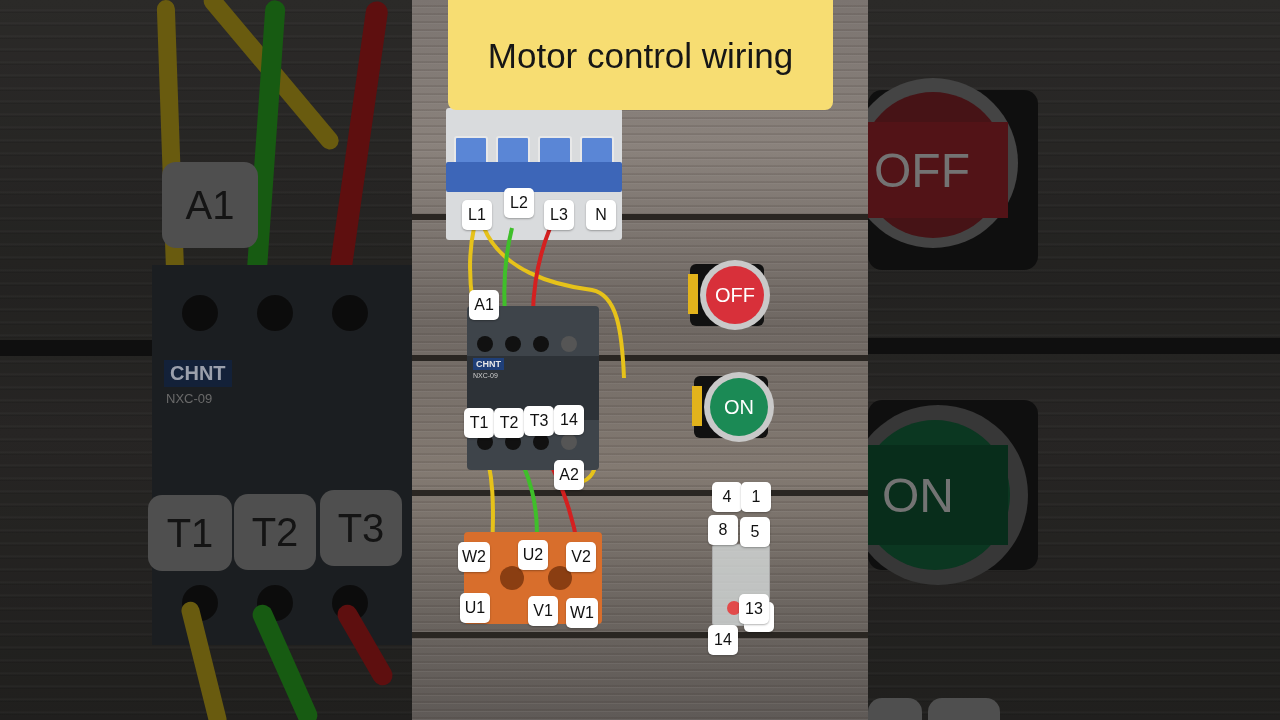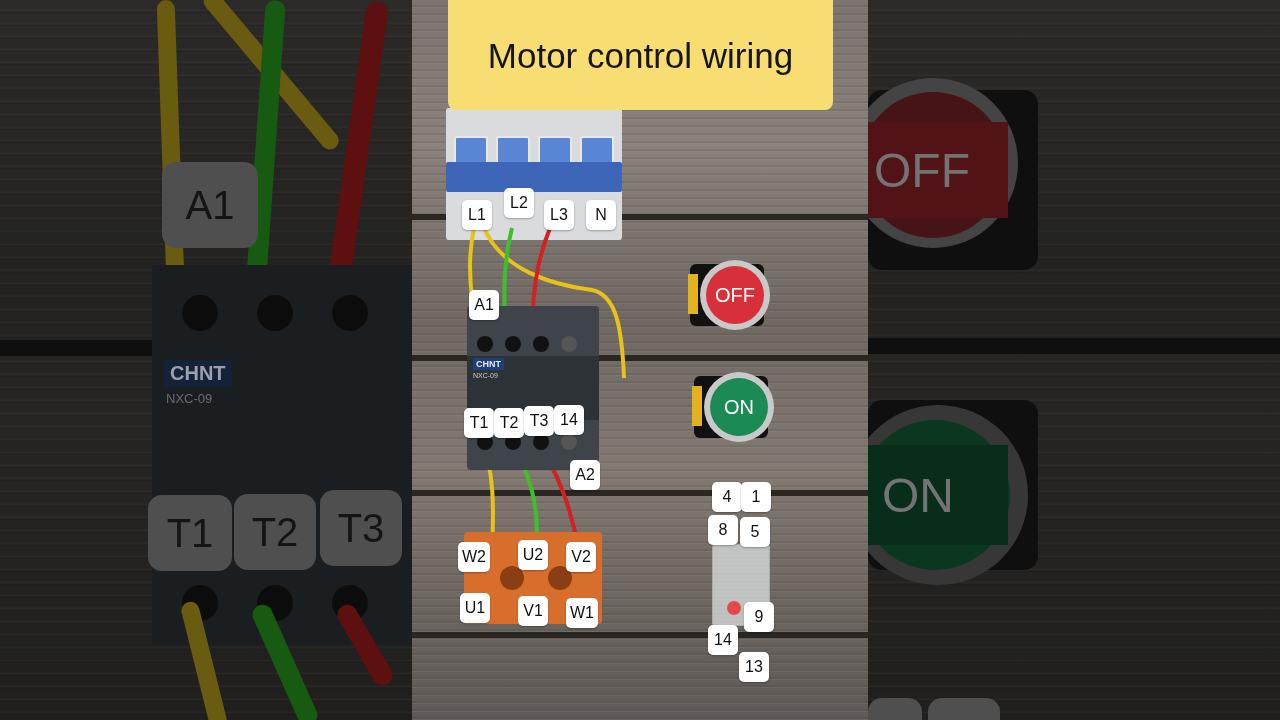--- a/index.html
+++ b/index.html
@@ -175,32 +175,32 @@
   <div class="label" style="left:50px;top:200px;">L1</div>
   <div class="label" style="left:92px;top:188px;">L2</div>
   <div class="label" style="left:132px;top:200px;">L3</div>
   <div class="label" style="left:174px;top:200px;">N</div>
 
   <div class="label" style="left:57px;top:290px;">A1</div>
   <div class="label" style="left:52px;top:408px;">T1</div>
   <div class="label" style="left:82px;top:408px;">T2</div>
   <div class="label" style="left:112px;top:406px;">T3</div>
   <div class="label" style="left:142px;top:405px;">14</div>
-  <div class="label" style="left:142px;top:460px;margin-left:16px;">A2</div>
+  <div class="label" style="left:142px;top:460px;">A2</div>
 
   <div class="label" style="left:46px;top:542px;">W2</div>
   <div class="label" style="left:106px;top:540px;">U2</div>
   <div class="label" style="left:154px;top:542px;">V2</div>
   <div class="label" style="left:48px;top:593px;">U1</div>
-  <div class="label" style="left:106px;top:596px;">V1</div>
+  <div class="label" style="left:116px;top:596px;">V1</div>
   <div class="label" style="left:154px;top:598px;">W1</div>
 </div>
 
 <div class="relay">
   <div class="dot"></div>
 </div>
 <div class="label" style="left:712px;top:482px;">4</div>
 <div class="label" style="left:741px;top:482px;">1</div>
 <div class="label" style="left:708px;top:515px;">8</div>
 <div class="label" style="left:740px;top:517px;">5</div>
 <div class="label" style="left:744px;top:602px;">9</div>
 <div class="label" style="left:708px;top:625px;">14</div>
-<div class="label" style="left:739px;top:652px;">13</div>
+<div class="label" style="left:739px;top:594px;">13</div>
 
 </body></html>

